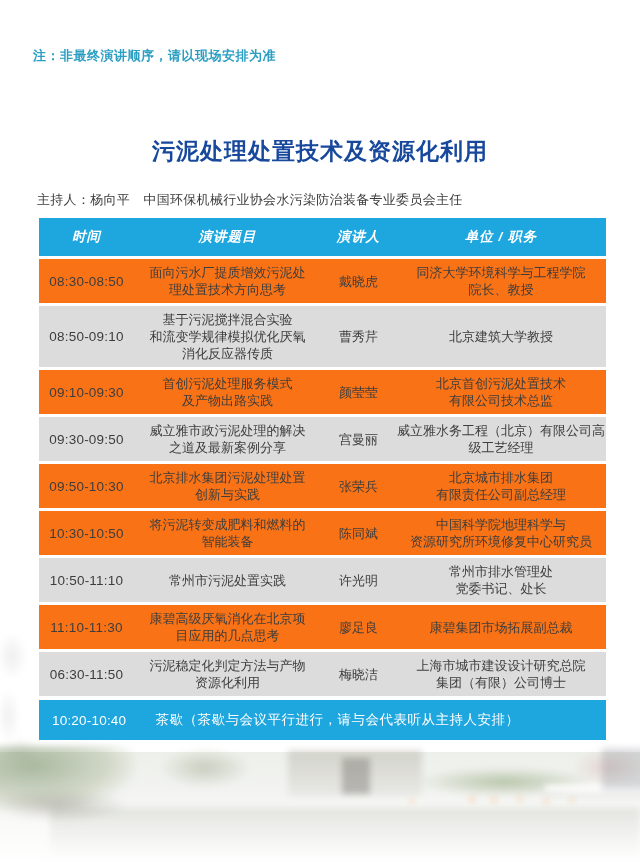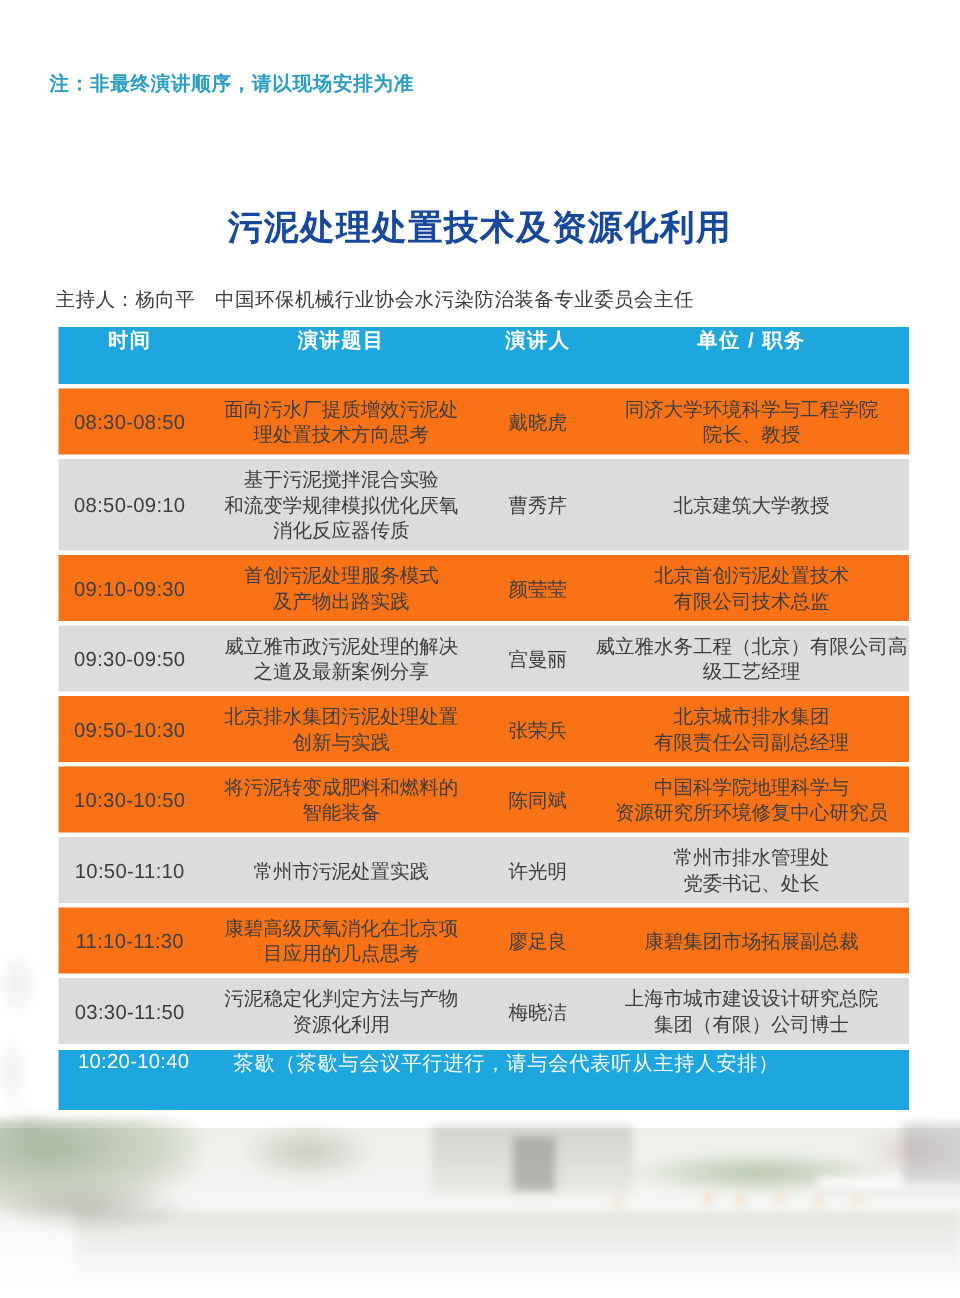--- a/index.html
+++ b/index.html
@@ -21,42 +21,42 @@
   }
   .host{
     position:absolute;left:37px;top:191px;font-size:13px;
     color:#3c3c3c;z-index:2;letter-spacing:.3px;
   }
   .schedule{
     position:absolute;left:39px;top:218px;width:567px;z-index:2;
   }
   .thead{
     display:flex;background:var(--accent-cyan,#1ea6de);
-    height:38px;
+    height:38px;align-items:center;font-style:italic;
   }
   .thead .hc{
     color:#fff;font-size:13.5px;font-weight:bold;text-align:center;
     letter-spacing:1px;
   }
   .c-time{width:95px;flex:none;}
   .c-topic{width:187px;flex:none;}
   .c-speaker{width:75px;flex:none;}
   .c-org{width:210px;flex:none;}
   .trow{
     display:flex;align-items:center;margin-top:3px;background:#f97316;
     min-height:34px;padding:5px 0;
   }
   .trow.alt{background:var(--row-gray,#dcdcdc);}
   .trow .cell{
     font-size:13px;line-height:17px;text-align:center;color:#3d3d3d;
     white-space:pre-line;
   }
   .trow .c-time{font-size:13.5px;letter-spacing:.2px;}
   .tea{
-    position:relative;display:flex;margin-top:4px;
+    position:relative;display:flex;align-items:center;margin-top:4px;
     height:40px;background:var(--accent-cyan,#1ea6de);color:#fff;
   }
   .tea .tea-time{
     position:absolute;left:13px;font-size:13.5px;letter-spacing:.2px;
   }
   .tea .tea-label{
     width:100%;text-align:center;font-size:13.5px;letter-spacing:.5px;
     padding-left:30px;box-sizing:border-box;
   }
   
@@ -171,21 +171,21 @@
 党委书记、处长</div>
   </div>
       <div class="trow">
     <div class="cell c-time">11:10-11:30</div>
     <div class="cell c-topic">康碧高级厌氧消化在北京项
 目应用的几点思考</div>
     <div class="cell c-speaker">廖足良</div>
     <div class="cell c-org">康碧集团市场拓展副总裁</div>
   </div>
       <div class="trow alt">
-    <div class="cell c-time">03:30-11:50</div>
+    <div class="cell c-time">06:30-11:50</div>
     <div class="cell c-topic">污泥稳定化判定方法与产物
 资源化利用</div>
     <div class="cell c-speaker">梅晓洁</div>
     <div class="cell c-org">上海市城市建设设计研究总院
 集团（有限）公司博士</div>
   </div>
     </div>
 
   <div class="tea">
     <div class="tea-time">10:20-10:40</div>

